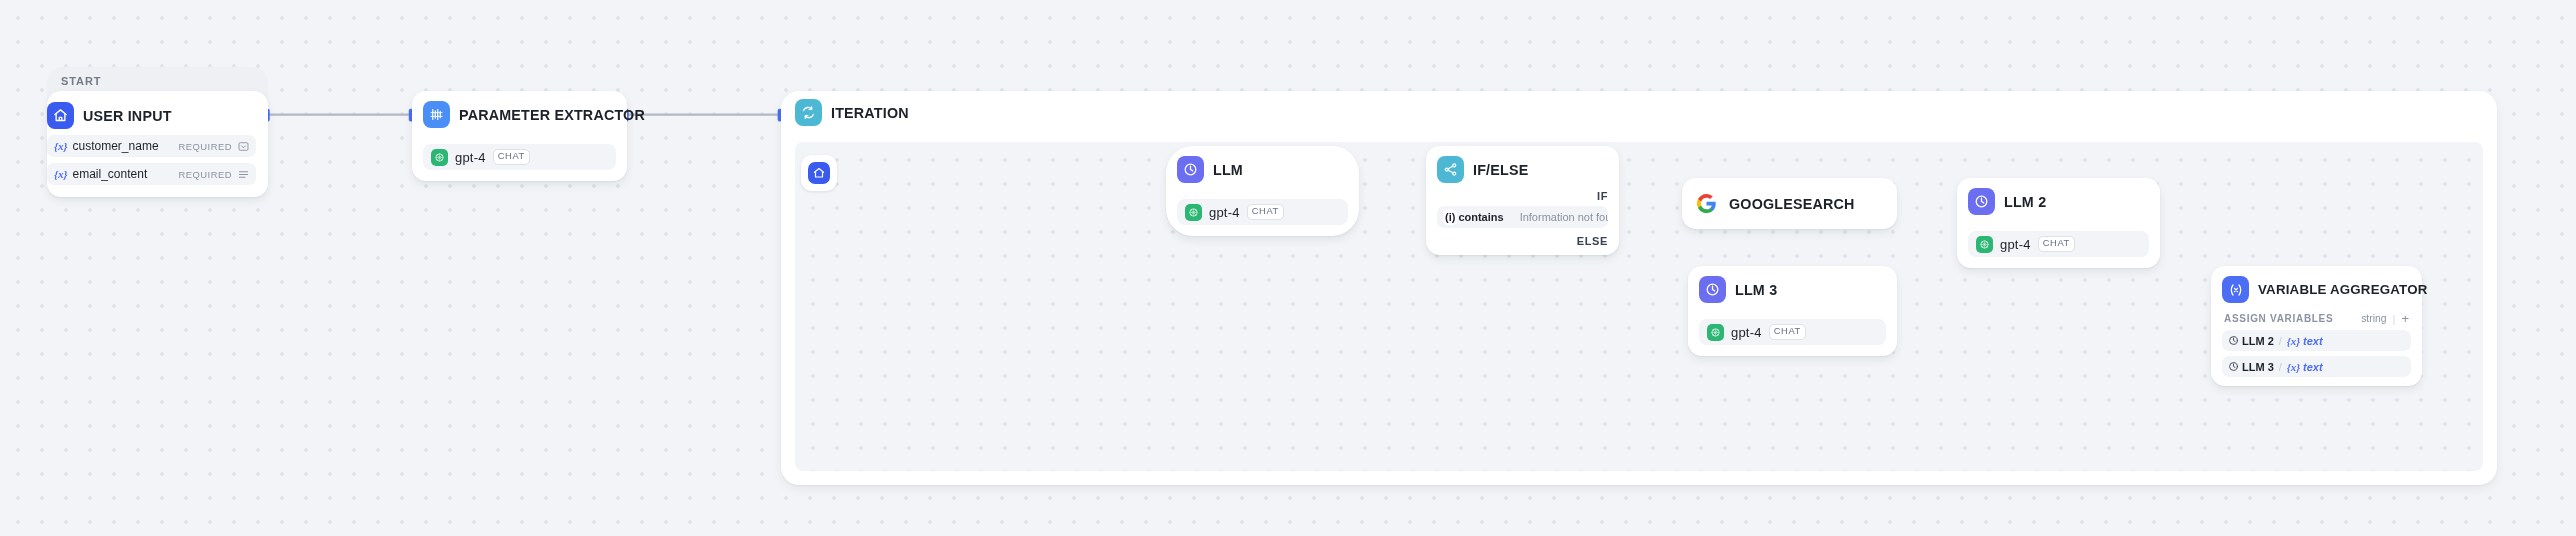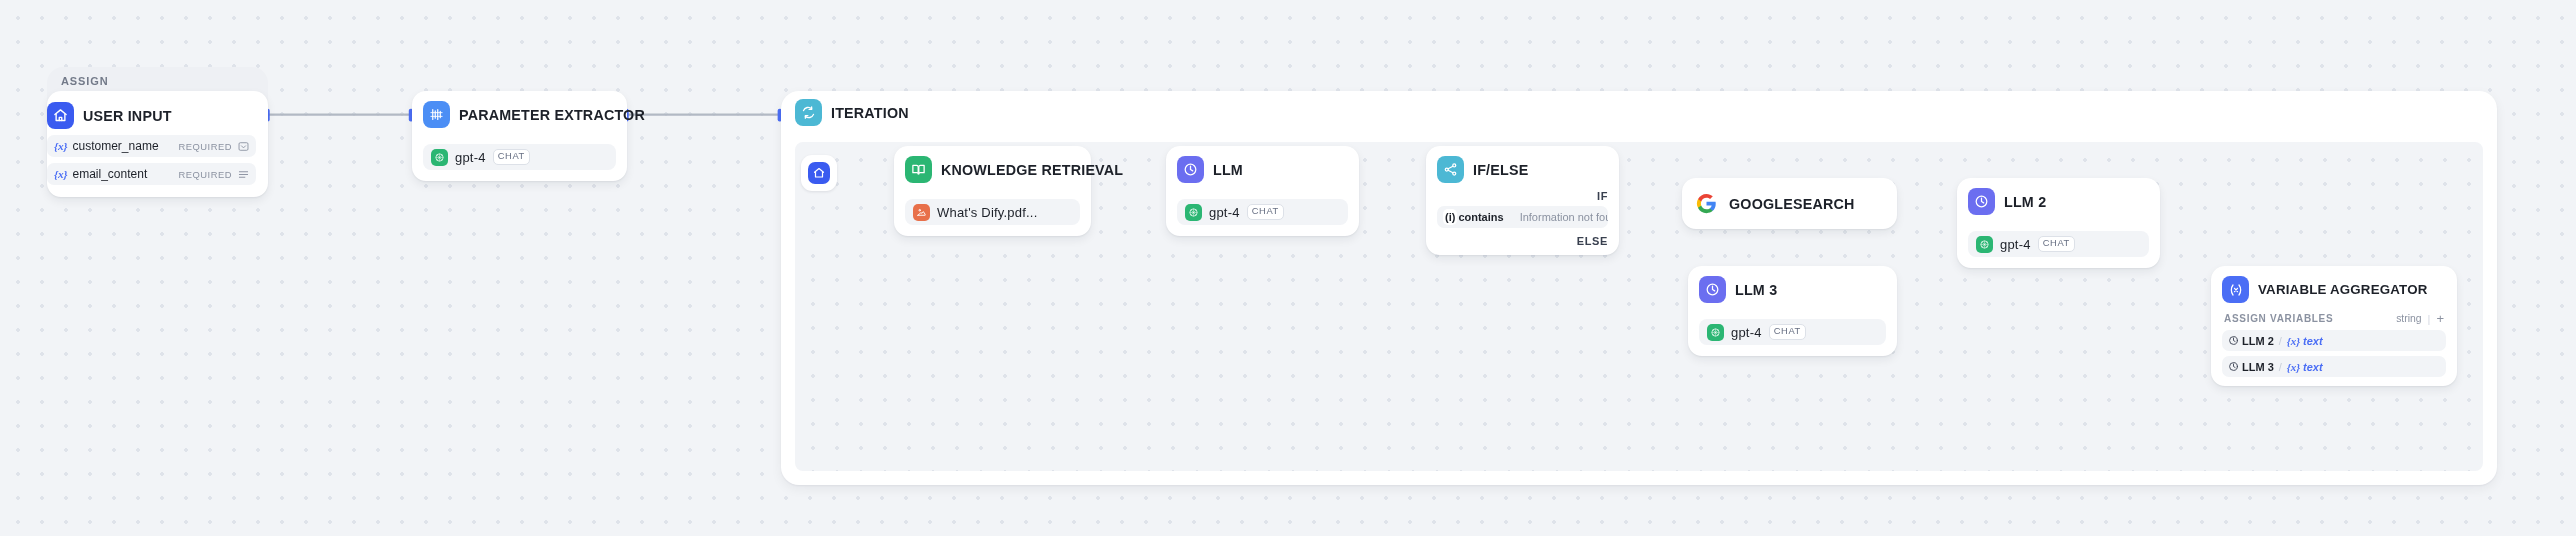--- a/index.html
+++ b/index.html
@@ -111,26 +111,26 @@
     display: flex; align-items: center; justify-content: center;
   }
   #iter-start .dot {
     width: 22px; height: 22px; border-radius: 7px; background: #3a5bf0;
     display: flex; align-items: center; justify-content: center;
   }
 
   
   #node-param-extractor { left: 412px; top: 91px; width: 215px; }
   #node-knowledge       { left: 894px; top: 146px; width: 197px; }
-  #node-llm             { left: 1166px; top: 146px; width: 193px; }
+  #node-llm             { left: 1166px; top: 146px; width: 193px; border-radius: 27px; }
   #node-ifelse          { left: 1426px; top: 146px; width: 193px; padding-bottom: 8px; }
   #node-googlesearch    { left: 1682px; top: 178px; width: 215px; }
   #node-llm2            { left: 1957px; top: 178px; width: 203px; }
   #node-llm3            { left: 1688px; top: 266px; width: 209px; }
-  #node-varagg          { left: 2211px; top: 266px; width: 246px; padding-bottom: 9px; }
+  #node-varagg          { left: 2211px; top: 266px; width: 211px; padding-bottom: 9px; }
 
   
   .branch-label {
     font-size: 11px; font-weight: 700; color: #39404f; letter-spacing: 0.6px;
     text-align: right; margin-top: 7px;
   }
   .cond-row {
     background: #f2f4f7; border-radius: 7px;
     height: 22px; margin-top: 4px;
     display: flex; align-items: center; padding: 0 6px;
@@ -205,21 +205,21 @@
     <rect class="port" x="1702.5" y="197" width="4.5" height="13" rx="2"></rect>
     <rect class="port" x="1921" y="197" width="4.5" height="13" rx="2"></rect>
     <rect class="port" x="1980.5" y="197" width="4.5" height="13" rx="2"></rect>
     <rect class="port" x="2187" y="197" width="4.5" height="13" rx="2"></rect>
     <rect class="port" x="1708.5" y="291" width="4.5" height="13" rx="2"></rect>
     <rect class="port" x="1921" y="291" width="4.5" height="13" rx="2"></rect>
     <rect class="port" x="2238.5" y="291" width="4.5" height="13" rx="2"></rect>
   </svg>
 
   <div id="start-group"></div>
-  <div id="start-label">ASSIGN</div>
+  <div id="start-label">START</div>
 
   <div class="node" id="node-user-input">
     <div class="node-head">
       <span class="nicon" style="background:#3a5bf0">
         <svg width="15" height="15" viewBox="0 0 24 24" fill="none" stroke="#fff" stroke-width="2.2" stroke-linecap="round" stroke-linejoin="round">
             <path d="M3 10.5 12 3l9 7.5"></path>
             <path d="M5 9.8V20h14V9.8"></path>
             <path d="M10 20v-5h4v5"></path>
           </svg>
       </span>
@@ -285,40 +285,20 @@
 
   <div id="iter-start">
     <span class="dot">
       <svg width="12" height="12" viewBox="0 0 24 24" fill="none" stroke="#fff" stroke-width="2.4" stroke-linecap="round" stroke-linejoin="round">
           <path d="M3 10.5 12 3l9 7.5"></path>
           <path d="M5 9.8V20h14V9.8"></path>
         </svg>
     </span>
   </div>
 
-  <div class="node" id="node-knowledge">
-    <div class="node-head">
-      <span class="nicon" style="background:#2bb673">
-        <svg width="15" height="15" viewBox="0 0 24 24" fill="none" stroke="#fff" stroke-width="2" stroke-linecap="round" stroke-linejoin="round">
-            <path d="M3 5.5h6a2.5 2.5 0 0 1 2.5 2.5v11a2 2 0 0 0-2-2H3z"></path>
-            <path d="M21 5.5h-6a2.5 2.5 0 0 0-2.5 2.5v11a2 2 0 0 1 2-2H21z"></path>
-          </svg>
-      </span>
-      <span class="node-title">KNOWLEDGE RETRIEVAL</span>
-    </div>
-    <div class="model-row">
-      <span class="model-badge" style="background:#e8704a">
-        <svg width="11" height="11" viewBox="0 0 24 24" fill="none" stroke="#fff" stroke-width="2" stroke-linecap="round" stroke-linejoin="round">
-            <path d="M4 18h16v-2l-4-6-3 4-2-2-7 6z"></path>
-            <circle cx="8" cy="7" r="1.6"></circle>
-          </svg>
-      </span>
-      <span class="model-name">What's Dify.pdf...</span>
-    </div>
-  </div>
 
   <div class="node" id="node-llm">
     <div class="node-head">
       <span class="nicon" style="background:#6b6ef0">
         <svg width="15" height="15" viewBox="0 0 24 24" fill="none" stroke="#fff" stroke-width="2" stroke-linecap="round">
             <circle cx="12" cy="12" r="8.5"></circle>
             <path d="M12 6.5v5.5l3.5 2.2"></path>
           </svg>
       </span>
       <span class="node-title">LLM</span>

